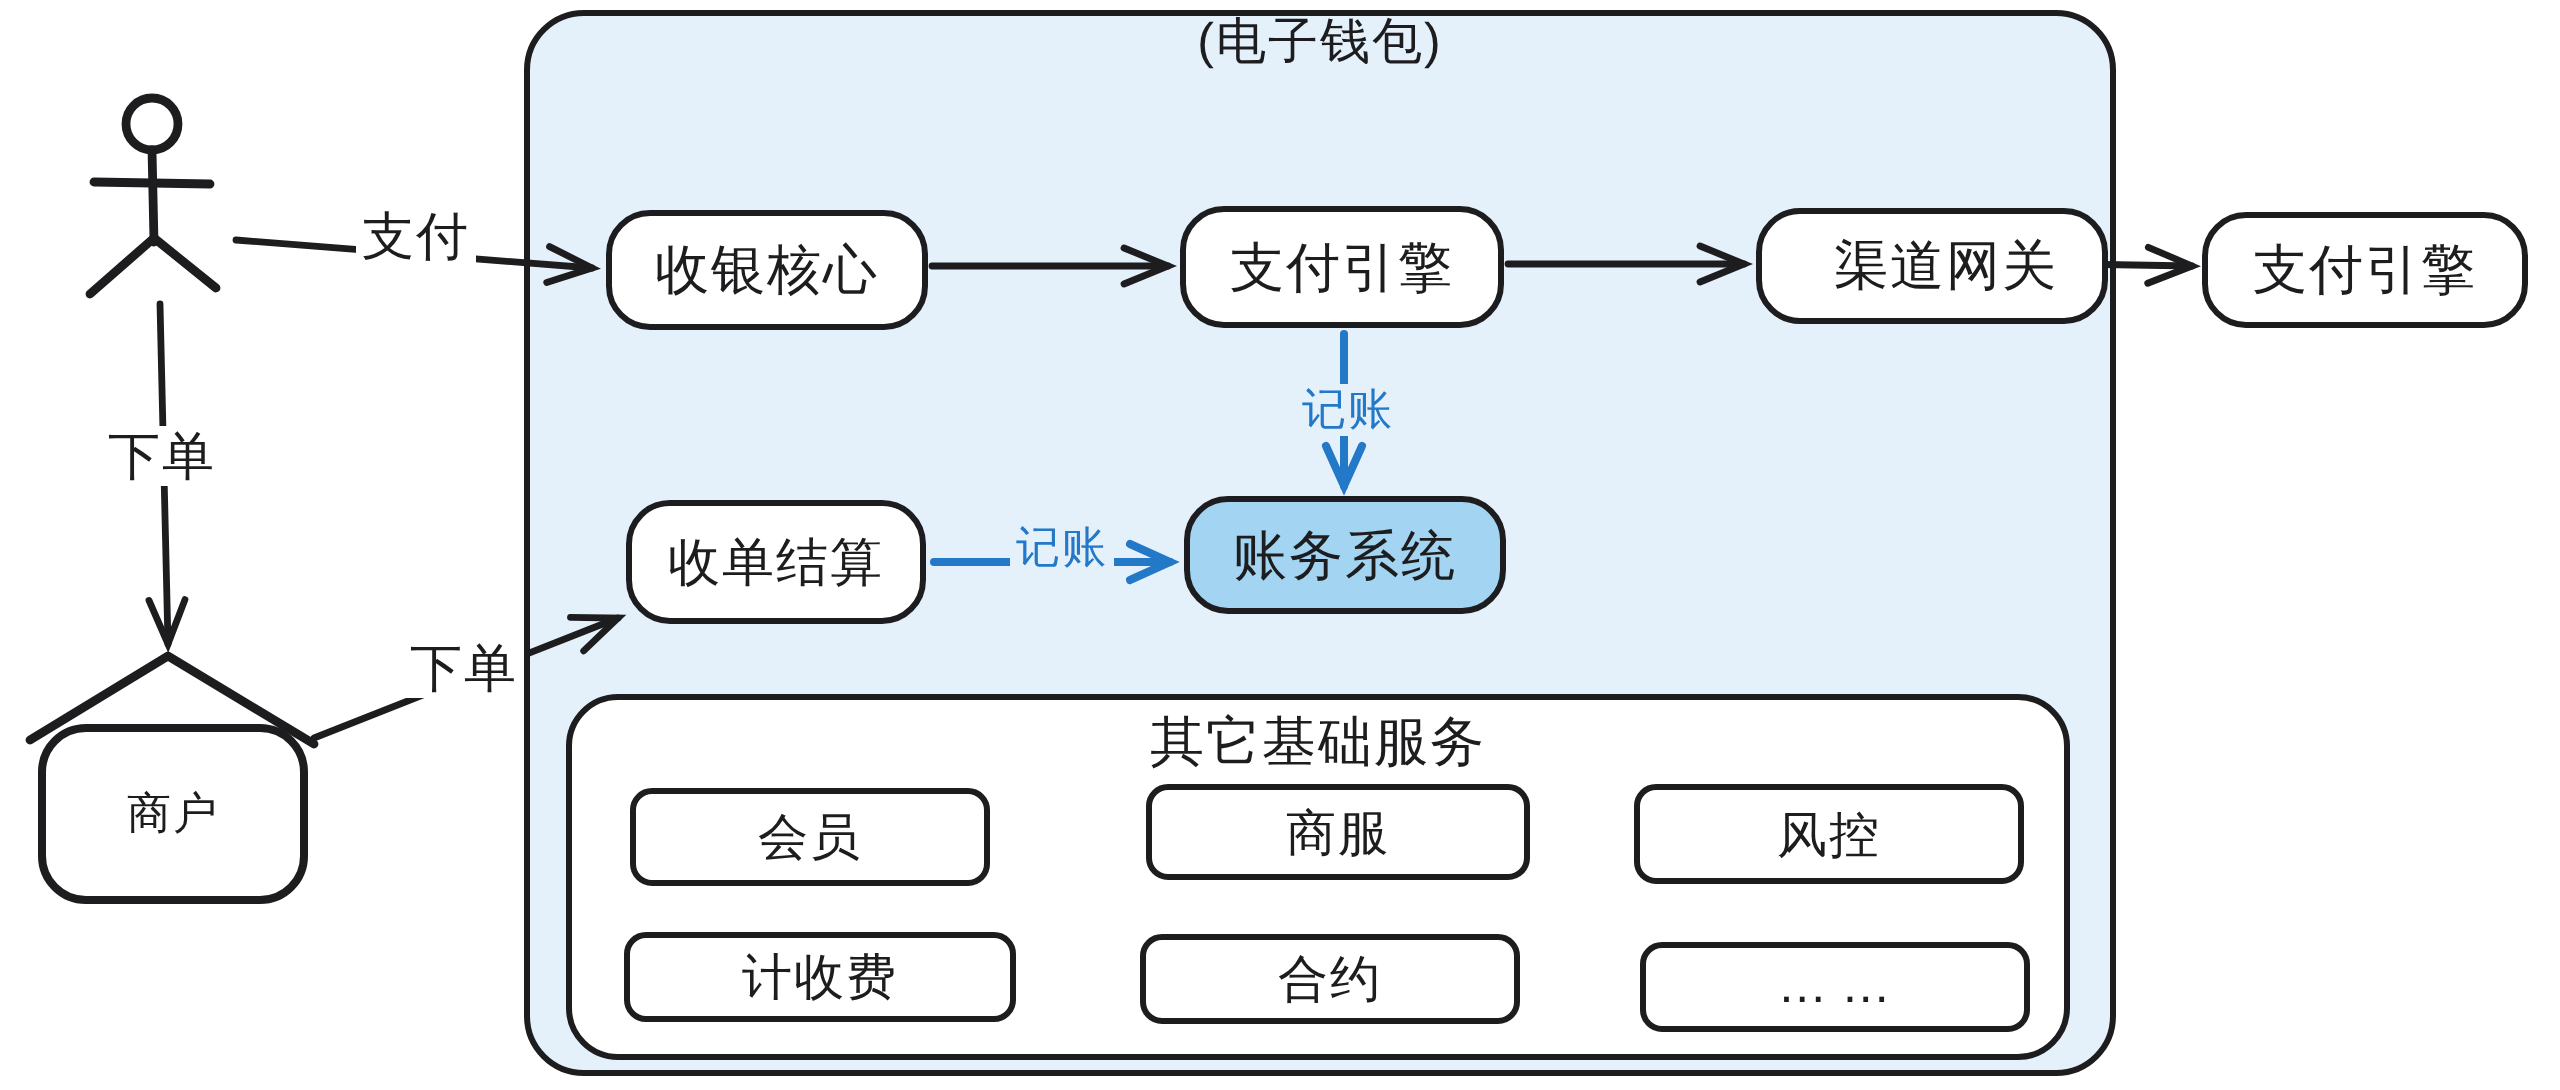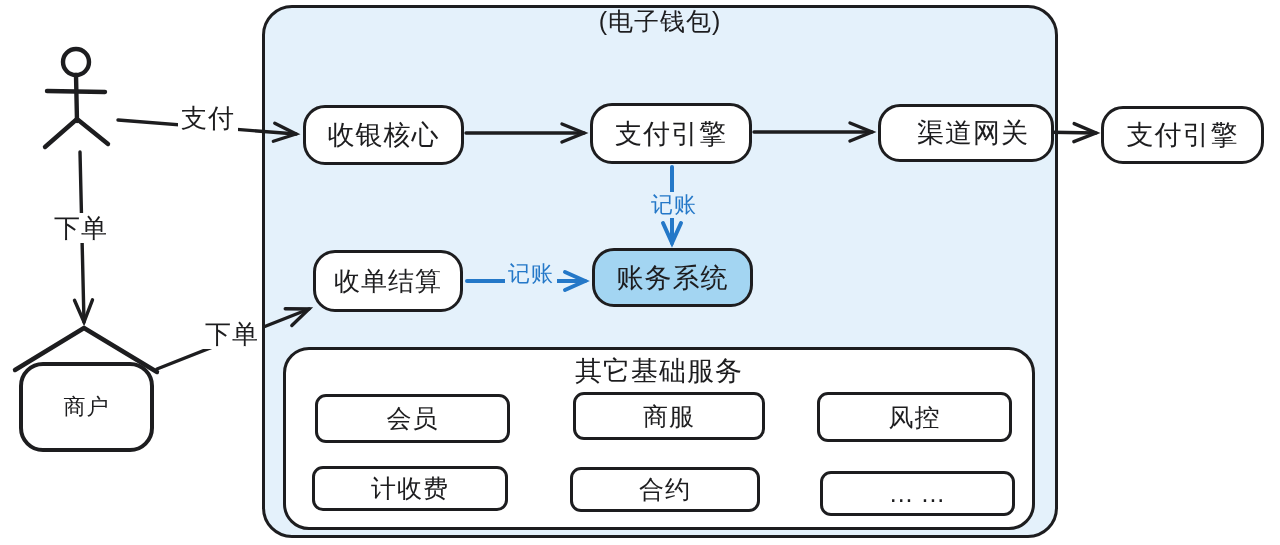--- a/index.html
+++ b/index.html
@@ -94,21 +94,21 @@
 
   <div class="node" style="left:313px;top:250px;width:150px;height:62px;font-size:26px;">收单结算</div>
 
   <div class="node accounting" style="left:592px;top:248px;width:161px;height:59px;">账务系统</div>
 
   <div class="house-body">商户</div>
 
   <div class="services"></div>
   <div class="services-title">其它基础服务</div>
 
-  <div class="svc" style="left:315px;top:394px;width:195px;height:49px;">会员</div>
+  <div class="svc" style="left:315px;top:394px;width:180px;height:49px;">会员</div>
   <div class="svc" style="left:573px;top:392px;width:192px;height:48px;">商服</div>
   <div class="svc" style="left:817px;top:392px;width:195px;height:50px;">风控</div>
   <div class="svc" style="left:312px;top:466px;width:196px;height:45px;">计收费</div>
   <div class="svc" style="left:570px;top:467px;width:190px;height:45px;">合约</div>
   <div class="svc" style="left:820px;top:471px;width:195px;height:45px;">... ...</div>
 
   <div class="edge-label" style="left:178px;top:103px;">支付</div>
   <div class="edge-label" style="left:51px;top:213px;">下单</div>
   <div class="edge-label" style="left:202px;top:319px;">下单</div>
   <div class="edge-label blue on-fill" style="left:648px;top:192px;">记账</div>

